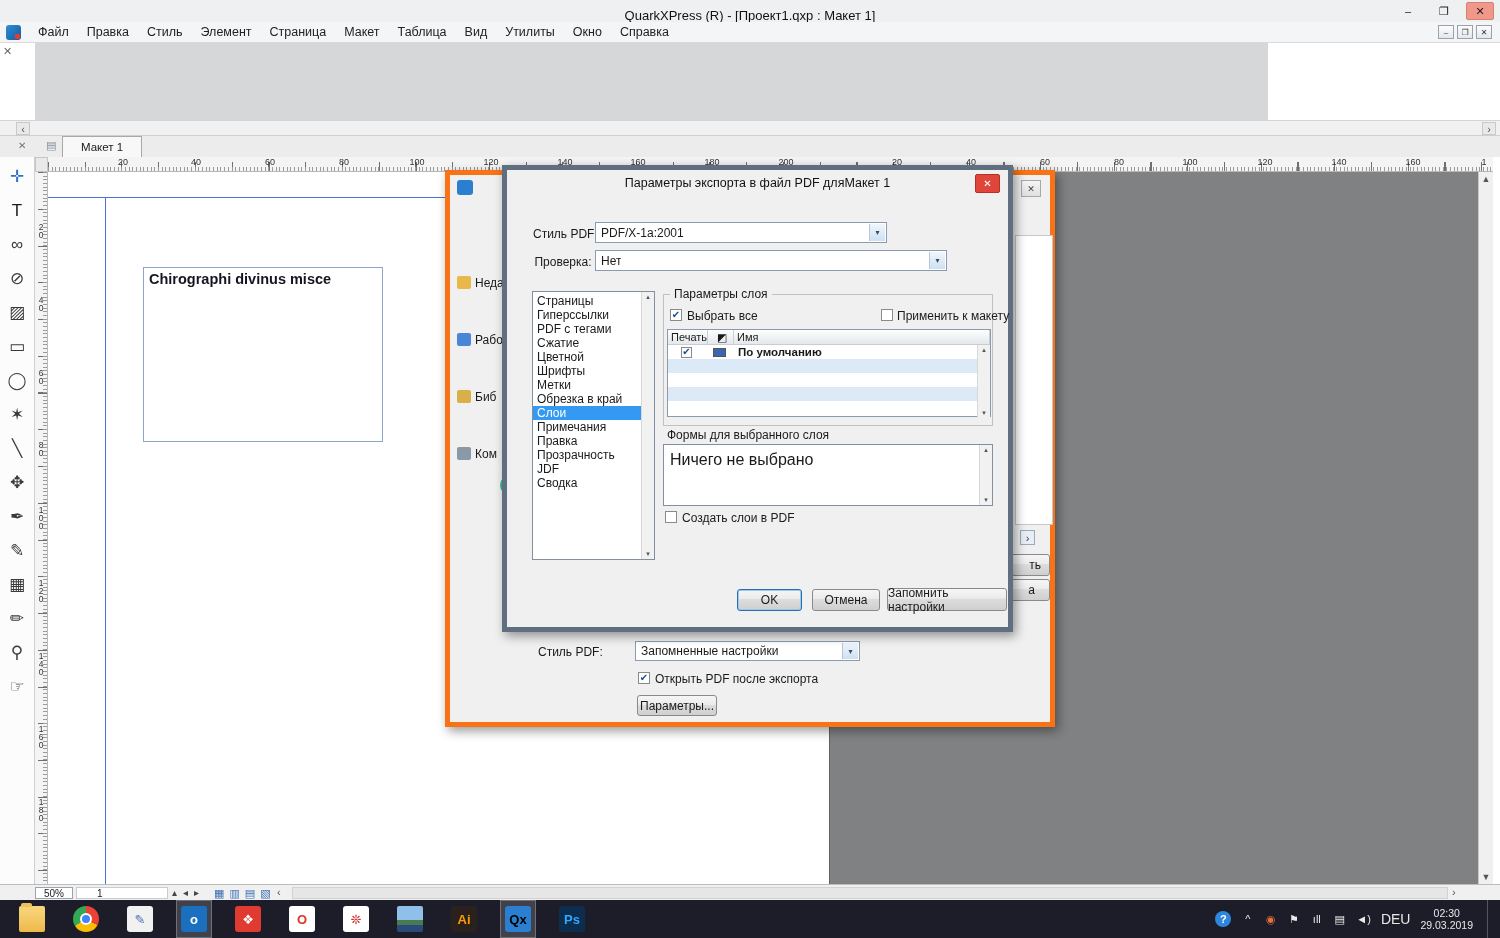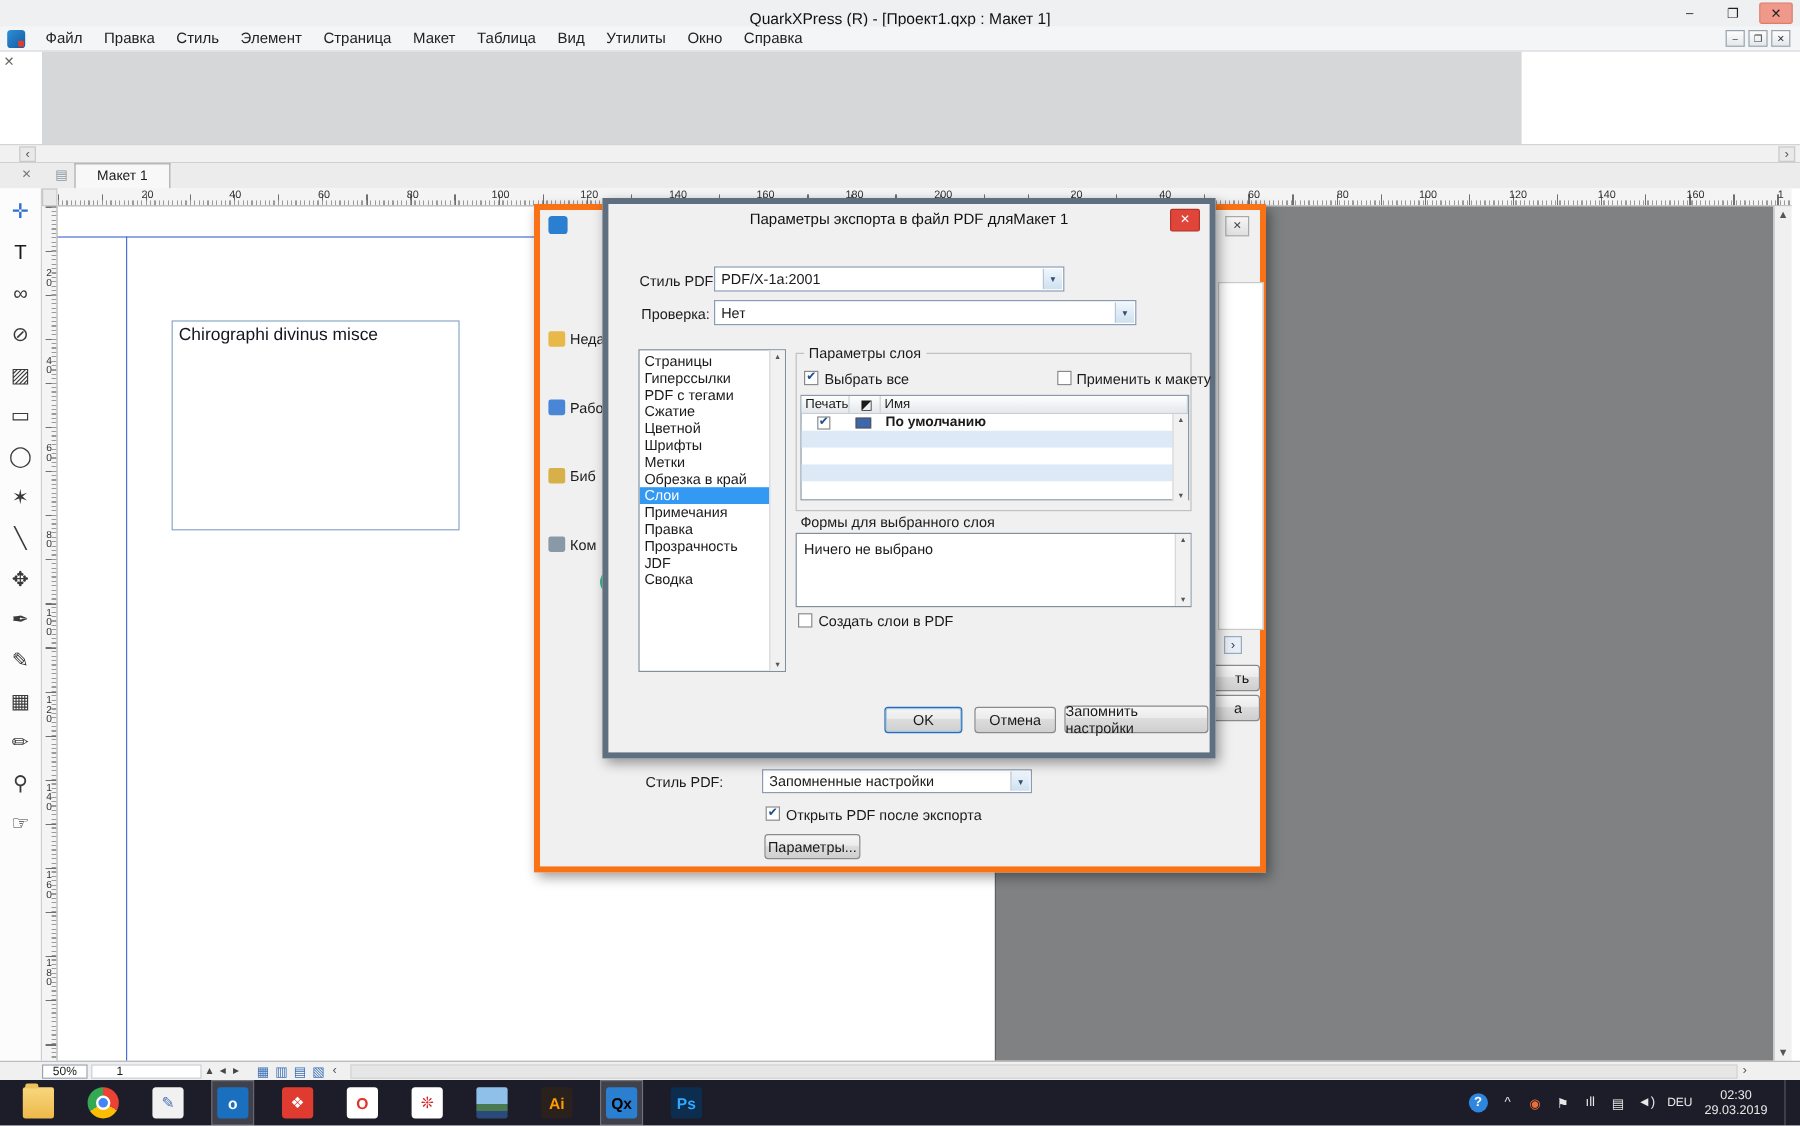--- a/index.html
+++ b/index.html
@@ -59,21 +59,21 @@
   border-right:1px solid #cfcfcf;display:flex;flex-direction:column;align-items:center;padding-top:2px}
 .tool{width:34px;height:34px;display:flex;align-items:center;justify-content:center}
 .tool-glyph{font-size:17px;line-height:1}
 
 
 #doc-area{position:absolute;left:48px;top:172px;width:1430px;height:712px;background:#7f8183}
 #page{position:absolute;left:0;top:0;width:782px;height:712px;background:#fff;border-right:1px solid #5f6163}
 .guide-v{position:absolute;left:57px;top:25px;width:1px;height:687px;background:#4a6fd8}
 .guide-h{position:absolute;left:0;top:25px;width:782px;height:1px;background:#4a6fd8}
 #textbox{position:absolute;left:95px;top:95px;width:240px;height:175px;border:1px solid #8aa6c8;
-  background:#fff;padding:3px 5px;font-size:14.5px;font-weight:400;color:#15151f}
+  background:#fff;padding:3px 5px;font-size:14.5px;font-weight:700;color:#15151f}
 #doc-vscroll{position:absolute;left:1478px;top:172px;width:15px;height:712px;background:#f0f0f0;
   border-left:1px solid #c8c8c8;display:flex;flex-direction:column;justify-content:space-between;
   align-items:center;font-size:9px;color:#555;padding:2px 0}
 
 
 .dialog{position:absolute;background:#f0f0f0;border:5px solid #f97316;box-shadow:3px 4px 10px rgba(0,0,0,.4)}
 .dlg-titlebar{position:absolute;left:0;top:0;right:0;height:25px;display:flex;align-items:center;justify-content:center}
 .dlg-title{font-size:12.5px;color:#111}
 .combo{background:#fff;border:1px solid #8a9cb2;display:flex;align-items:center;padding-left:5px;position:absolute}
 .combo .val{font-size:12px;white-space:nowrap;overflow:hidden}
@@ -137,21 +137,21 @@
 .col-print{width:40px}.col-ic{width:26px;justify-content:center}.col-name{flex:1}
 #tbl-body{flex:1;display:flex;flex-direction:column}
 .tbl-row{display:flex;height:14px;align-items:center;font-size:11.5px;position:relative}
 .tbl-row.alt{background:#dce9f7}
 .row-cb{position:relative;left:auto;top:auto;margin-left:13px;width:11px;height:11px}
 .swatch{width:13px;height:9px;border:1px solid #555;margin-left:21px}
 .row-name{margin-left:12px;font-weight:bold}
 #tbl-scroll{position:absolute;right:0;top:15px;bottom:0}
 #forms-label{left:160px;top:258px}
 #forms-box{position:absolute;left:156px;top:274px;width:330px;height:62px;background:#fff;border:1px solid #82909e;display:flex}
-#forms-text{flex:1;padding:6px;font-size:12px}
+#forms-text{flex:1;padding:6px;font-size:16px}
 #create-cb{left:158px;top:341px}
 #create-label{left:175px;top:341px}
 #ok-btn{left:230px;top:419px;width:65px;height:22px}
 #cancel-btn{left:305px;top:419px;width:68px;height:22px}
 #remember-btn{left:380px;top:418px;width:120px;height:23px}
 
 
 #statusbar{position:absolute;left:0;top:884px;width:1500px;height:16px;background:#f0f0f0;border-top:1px solid #bcbcbc}
 #zoom-box{position:absolute;left:35px;top:2px;width:38px;height:12px;background:#fff;border:1px solid #9aa4ae;
   display:flex;align-items:center;justify-content:center;font-size:10px}
@@ -171,21 +171,21 @@
 .app-icon{width:26px;height:26px;display:flex;align-items:center;justify-content:center;
   font-weight:bold;font-size:13px;border-radius:3px}
 .app-icon.folder{background:linear-gradient(#f9d77e,#edb94a);border-radius:2px;position:relative}
 .app-icon.folder::before{content:"";position:absolute;top:-3px;left:2px;width:11px;height:4px;background:#edc25a;border-radius:2px 2px 0 0}
 .app-icon.chrome{border-radius:50%;background:conic-gradient(#ea4335 0 33%,#fbbc05 33% 66%,#34a853 66% 100%);position:relative}
 .app-icon.chrome::after{content:"";position:absolute;inset:7px;background:#4285f4;border:2px solid #fff;border-radius:50%}
 .app-icon.photo{background:linear-gradient(180deg,#8fc0ea 0 55%,#4a7a52 55% 75%,#2a4a7a 75%);border-radius:2px}
 #tray{position:absolute;right:8px;top:0;height:38px;display:flex;align-items:center;gap:10px;color:#e8e8e8}
 .tray-ic{font-size:11px;display:flex;align-items:center;justify-content:center;min-width:13px;height:16px;color:#e8e8e8}
 .tray-ic.help{width:16px;height:16px;border-radius:50%;background:#2e86de;color:#fff;font-weight:bold}
-#lang{font-size:10px}
+#lang{font-size:14px}
 #clock{text-align:center;font-size:10.5px;line-height:12px}
 #show-desktop{width:5px;height:38px;border-left:1px solid rgba(255,255,255,.25);margin-left:4px}
 </style>
 </head>
 <body>
 
 <div id="titlebar">
   <span class="title">QuarkXPress (R) - [Проект1.qxp : Макет 1]</span>
   <div id="win-controls">
     <span class="wbtn">–</span>

